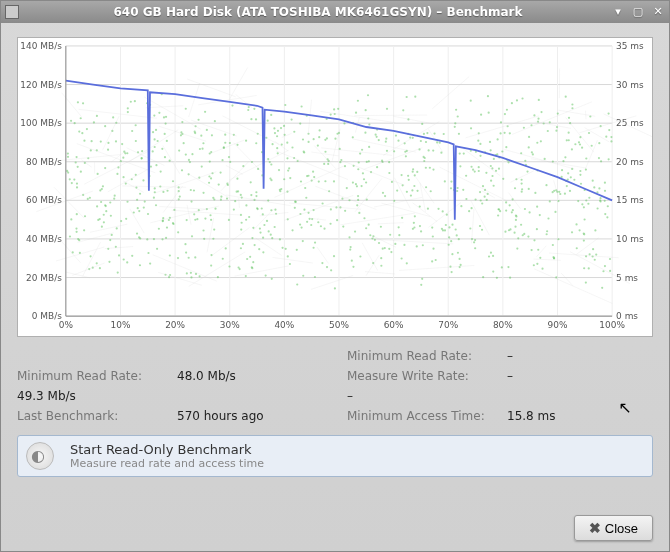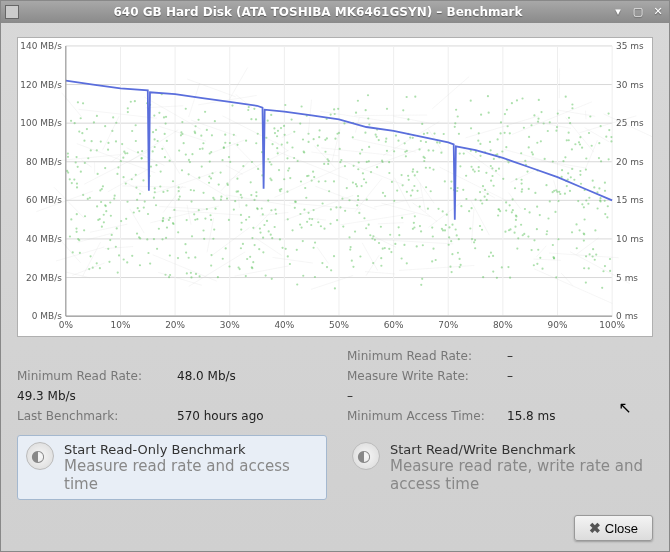--- a/index.html
+++ b/index.html
@@ -12,27 +12,27 @@
 .win-btn { width: 14px; height: 14px; color: #fff; font-size: 11px; line-height: 14px; text-align: center; cursor: pointer; }
 .content { flex: 1; padding: 14px 16px 10px 16px; display: flex; flex-direction: column; }
 .chart-area { background: #fff; border: 1px solid #b0b0b0; height: 300px; position: relative; }
 .chart-svg { position: absolute; inset: 0; width: 100%; height: 100%; }
 .stats { display: flex; margin-top: 12px; gap: 24px; align-items: flex-end; }
 .stats-col { flex: 1; }
 .stat-row { display: flex; align-items: baseline; margin-bottom: 6px; }
 .stat-label { color: #777; width: 160px; font-size: 12px; }
 .stat-value { color: #222; font-size: 12px; }
 .bench-buttons { display: flex; gap: 16px; margin-top: 6px; }
-.bench-btn { flex: 1; display: flex; gap: 10px; padding: 6px 8px; border: 1px solid transparent; border-radius: 3px; cursor: pointer; }
+.bench-btn { flex: 1; display: flex; gap: 16px; padding: 6px 8px; border: 1px solid transparent; border-radius: 3px; cursor: pointer; }
 .bench-btn.selected { border: 1px solid #a4b8cf; background: #e8eef6; }
 .bench-icon { width: 28px; height: 28px; background: radial-gradient(#f7f7f7,#d8d8d8); border: 1px solid #bbb; border-radius: 50%; position: relative; flex-shrink: 0; }
 .bench-icon::after { content: "◐"; position: absolute; left: 4px; top: 3px; font-size: 16px; color: #888; }
 .bench-text { display: flex; flex-direction: column; }
 .bench-title { font-size: 13px; color: #333; }
-.bench-sub { font-size: 15px; color: #888; line-height: 1.2; }
+.bench-sub { font-size: 11px; color: #888; line-height: 1.2; }
 .footer { margin-top: auto; display: flex; justify-content: flex-end; padding-top: 10px; }
 .close-btn { padding: 4px 14px; border: 1px solid #999; border-radius: 3px; background: linear-gradient(#f4f4f4,#dcdcdc); font-size: 13px; cursor: pointer; display: flex; align-items: center; gap: 4px; box-shadow: 0 1px 2px rgba(0,0,0,0.25); }
 .close-x { font-weight: bold; color: #555; font-size: 14px; }
 .axis-text { font-size: 9px; fill: #555; }
 .cursor { position: absolute; right: 38px; top: 398px; font-size: 16px; color: #000; pointer-events: none; }
 </style>
 </head>
 <body>
 
 <div class="window">
@@ -1166,27 +1166,20 @@
     </div>
 
     <div class="bench-buttons">
       <div class="bench-btn selected">
         <span class="bench-icon"></span>
         <span class="bench-text">
           <span class="bench-title">Start Read-Only Benchmark</span>
           <span class="bench-sub">Measure read rate and access time</span>
         </span>
       </div>
-      <div class="bench-btn">
-        <span class="bench-icon"></span>
-        <span class="bench-text">
-          <span class="bench-title">Start Read/Write Benchmark</span>
-          <span class="bench-sub">Measure read rate, write rate and access time</span>
-        </span>
-      </div>
     </div>
 
     <div class="footer">
       <button class="close-btn">
         <span class="close-x">✖</span>
         <span>Close</span>
       </button>
     </div>
 
   </div>

